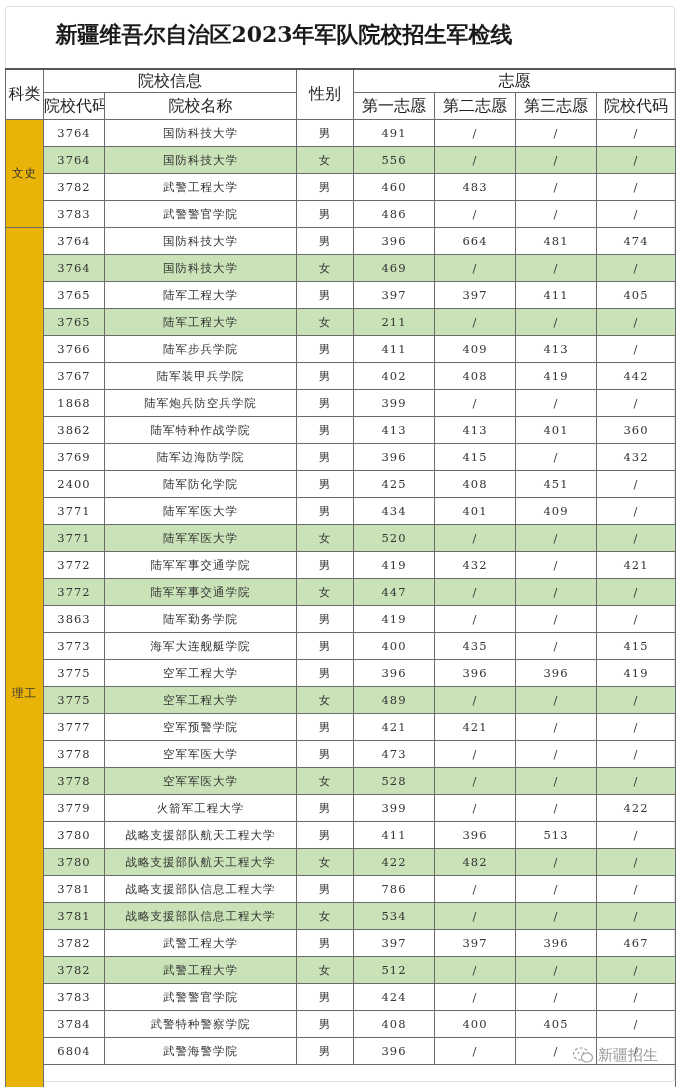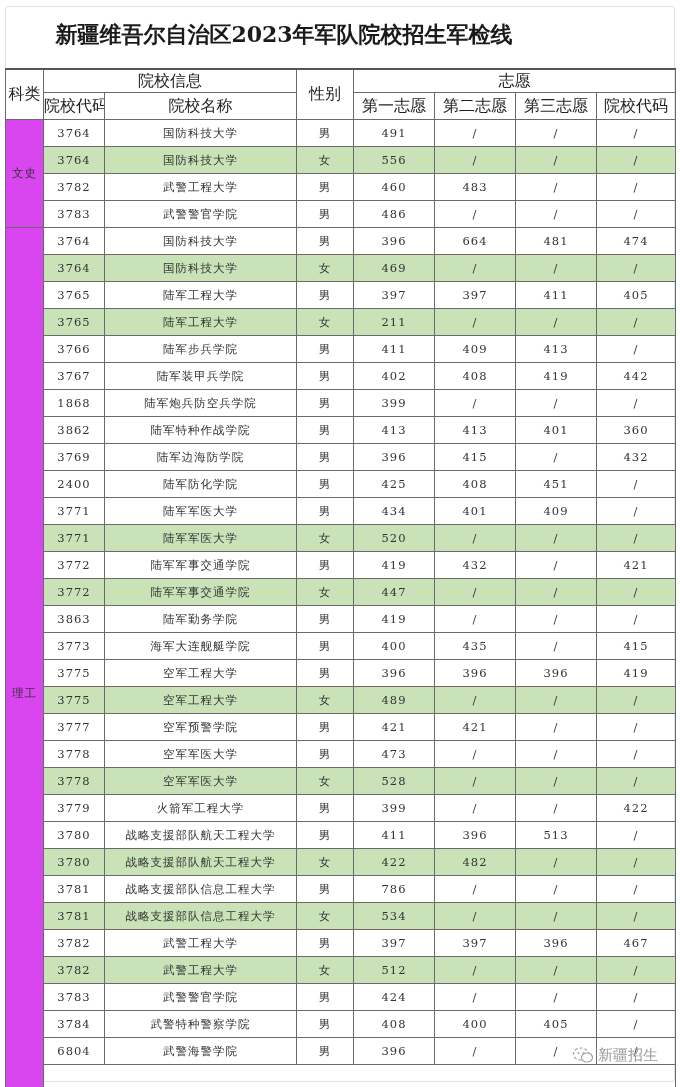--- a/index.html
+++ b/index.html
@@ -12,21 +12,21 @@
   table.grid { position: absolute; left: 5px; top: 68px; width: 670px;
                border-collapse: collapse; table-layout: fixed; }
   table.grid td, table.grid th { border: 1px solid #6a6a6a; text-align: center;
                padding: 0; font-weight: normal; overflow: hidden; white-space: nowrap; }
   table.grid th { font-family: "DejaVu Sans", "Liberation Sans", sans-serif;
                font-size: 16px; color: #222; }
   tr.h1 th { height: 22px; }
   tr.h2 th { height: 26px; }
   tr.data td { height: 26px; font-size: 11.5px; letter-spacing: 1px; color: #333; }
   tr.data.female td.g { background: #c9e2b8; }
-  td.cat { font-size: 12px; letter-spacing: 2px; vertical-align: middle; background: #d946ef; }
+  td.cat { font-size: 12px; letter-spacing: 2px; vertical-align: middle; background: #eab308; }
   td.name { letter-spacing: 2px; }
   tr.filler td { height: 93px; }
   table.grid { border-top: 2px solid #555; border-bottom: 2px solid #555; }
   .watermark { position: absolute; right: 22px; bottom: 22px; display: flex; align-items: flex-start;
                gap: 4px; color: #9a9a9a; font-family: "DejaVu Sans", sans-serif; font-size: 15px; }
   .watermark svg { width: 22px; height: 18px; }
 </style>
 </head>
 <body>
 

